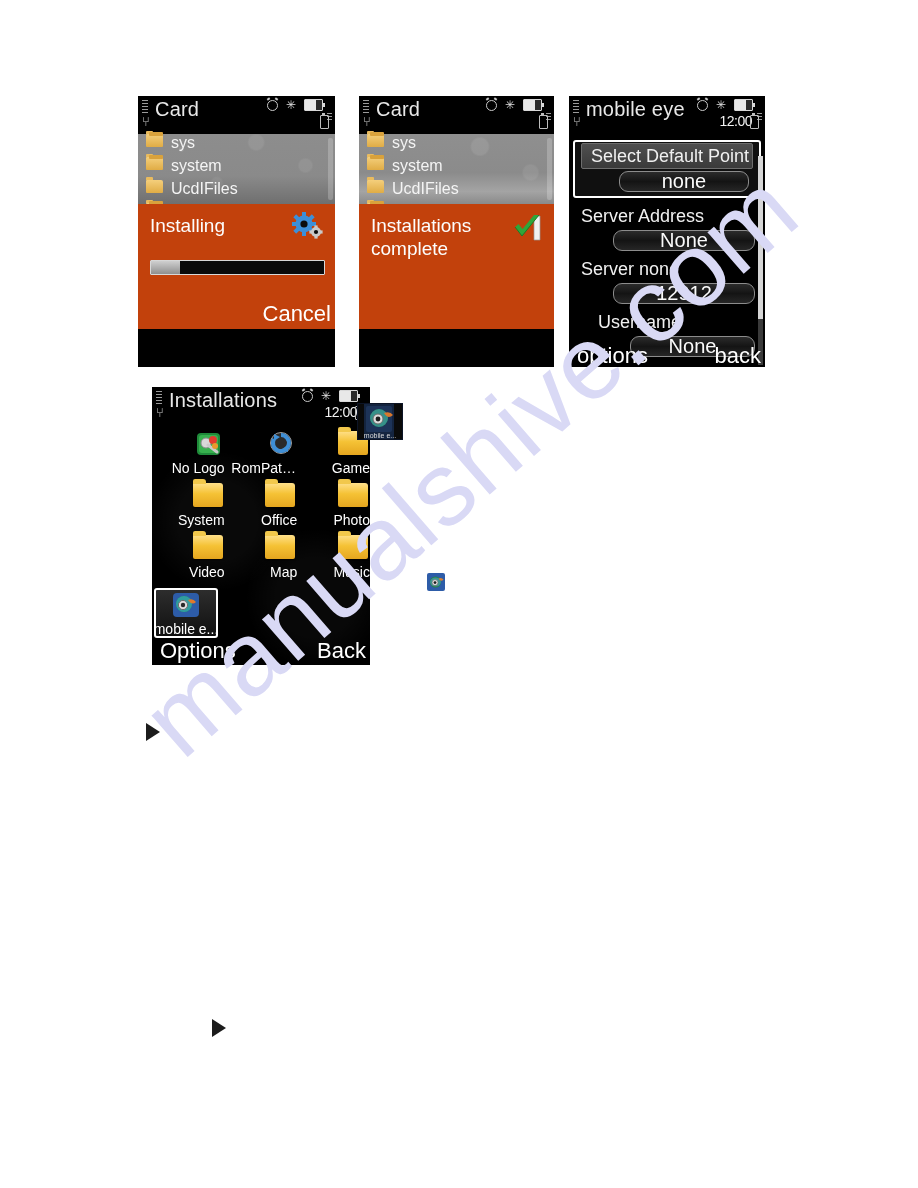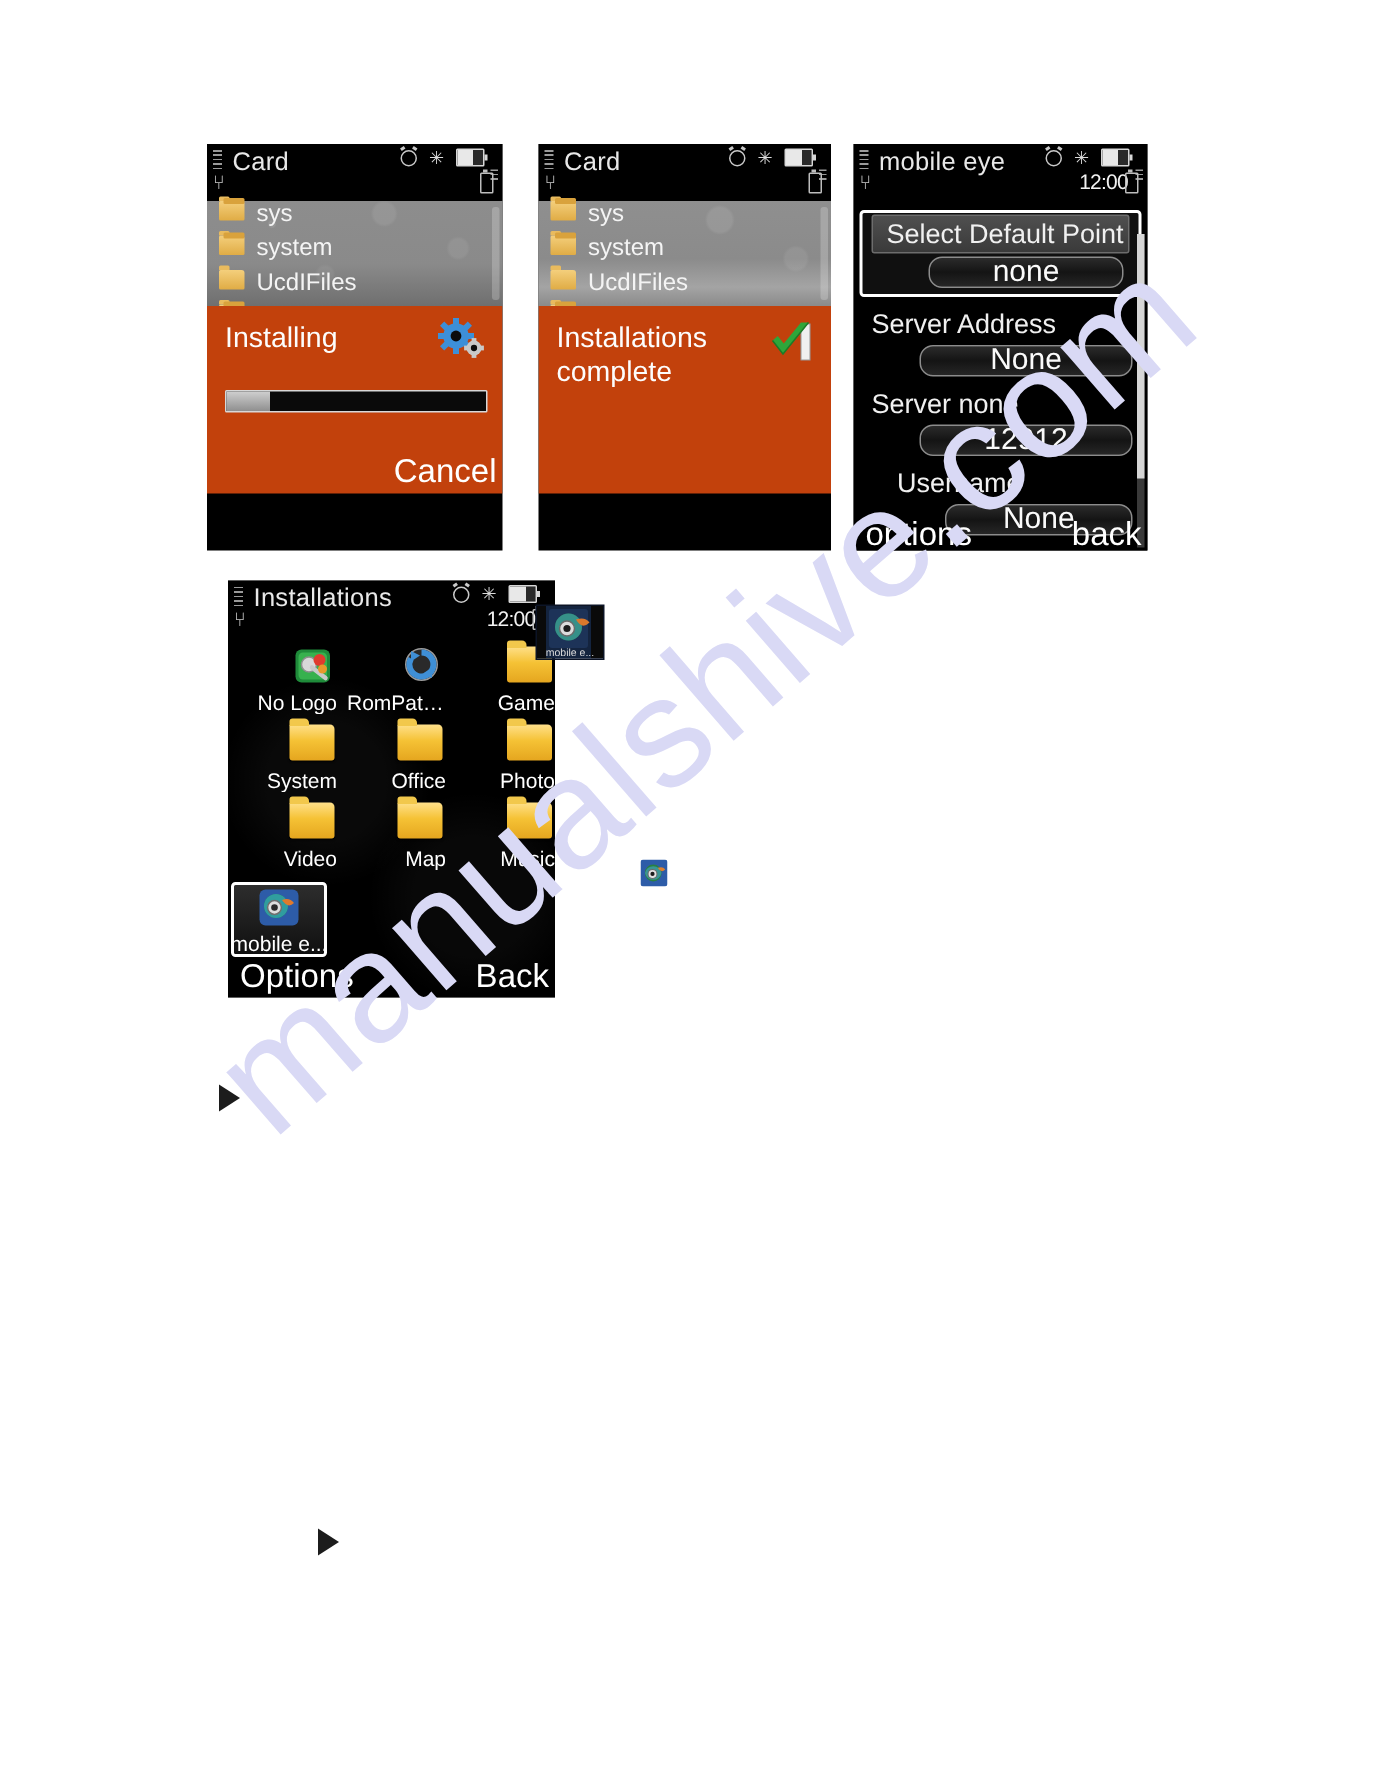--- a/index.html
+++ b/index.html
@@ -47,21 +47,21 @@
   .statusbar {
     position: relative;
     height: 38px;
     background: #000;
     color: #ffffff;
   }
   .sb-title {
     position: absolute;
     left: 17px;
     top: 2px;
-    font-size: 17px;
+    font-size: 20px;
     color: #e8e8e8;
     letter-spacing: 0.2px;
     white-space: nowrap;
   }
   .sb-left-dots {
     position: absolute;
     left: 4px;
     top: 4px;
     width: 6px;
     height: 13px;

